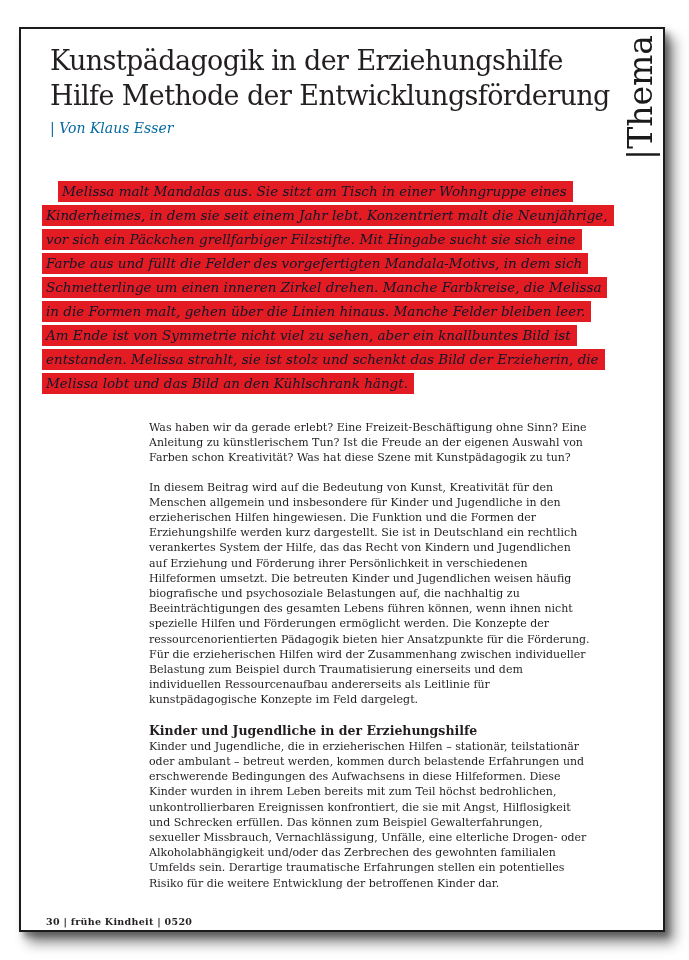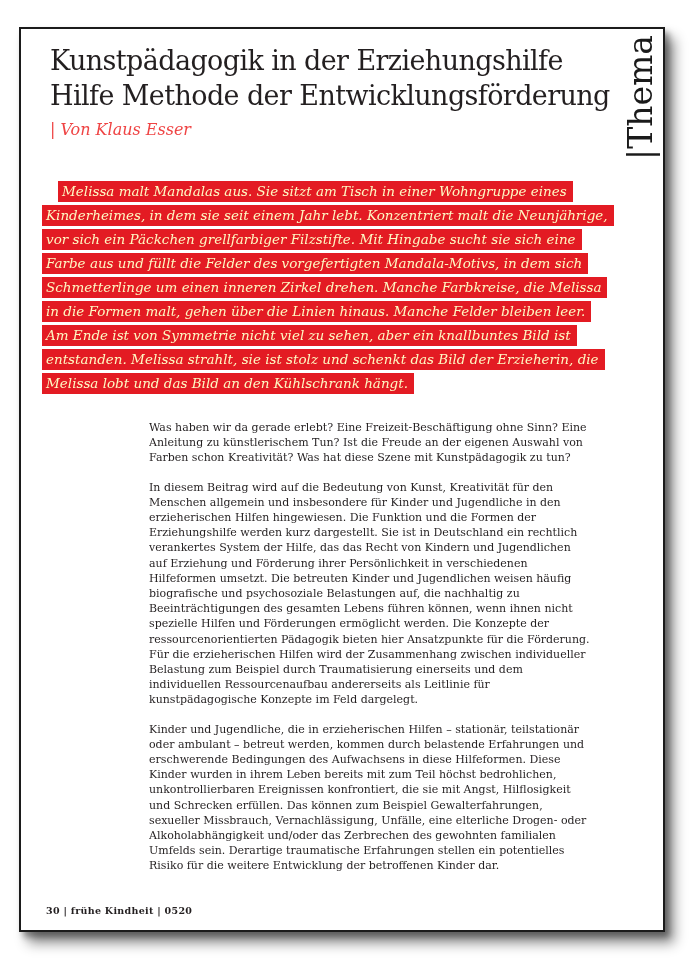--- a/index.html
+++ b/index.html
@@ -33,23 +33,23 @@
     display: block;
     font-size: 27px;
     line-height: 35px;
     letter-spacing: -0.6px;
     color: #231f20;
     white-space: nowrap;
   }
   .author-line {
     display: block;
     margin-top: 7px;
-    font-size: 16px;
+    font-size: 14px;
     font-style: italic;
-    color: #ef4444;
+    color: #0369a1;
   }
   
   .side-label {
     position: absolute;
     top: 6px; right: 3px;
     writing-mode: vertical-rl;
     transform: rotate(180deg);
     font-size: 33px;
     letter-spacing: 0px;
     color: #1a1a1a;
@@ -60,21 +60,21 @@
     position: absolute;
     left: 21px; top: 150px;
     width: 568px;
     font-size: 13.5px;
     font-style: italic;
     line-height: 24px;
     text-indent: 16px;
   }
   .lead-inner {
     background: #e31b23;
-    color: #fef9c3;
+    color: #0f172a;
     padding: 2px 6px 3px 4px;
     -webkit-box-decoration-break: clone;
     box-decoration-break: clone;
   }
   
   .body-col {
     position: absolute;
     left: 128px; top: 371px;
     width: 441px; height: 482px;
     overflow: hidden;
@@ -89,21 +89,21 @@
   }
   .section-heading {
     margin: 15px 0 1px 0;
     font-size: 12.5px;
     font-weight: bold;
     color: #231f20;
   }
   
   .footer {
     position: absolute;
-    left: 25px; bottom: 14px;
+    left: 25px; bottom: 3px;
     font-size: 9.5px;
     font-weight: bold;
     letter-spacing: 0.3px;
     color: #231f20;
   }
 </style>
 </head>
 <body>
 
 <div class="canvas">
@@ -119,20 +119,21 @@
 
     <div class="side-label">|Thema</div>
 
     <div class="lead">
       <span class="lead-inner" style="background-color: rgb(227, 27, 35);">Melissa malt Mandalas aus. Sie sitzt am Tisch in einer Wohngruppe eines Kinderheimes, in dem sie seit einem Jahr lebt. Konzentriert malt die Neunjährige, vor sich ein Päckchen grellfarbiger Filzstifte. Mit Hingabe sucht sie sich eine Farbe aus und füllt die Felder des vorgefertigten Mandala-Motivs, in dem sich Schmetterlinge um einen inneren Zirkel drehen. Manche Farbkreise, die Melissa in die Formen malt, gehen über die Linien hinaus. Manche Felder bleiben leer. Am Ende ist von Symmetrie nicht viel zu sehen, aber ein knallbuntes Bild ist entstanden. Melissa strahlt, sie ist stolz und schenkt das Bild der Erzieherin, die Melissa lobt und das Bild an den Kühlschrank hängt.</span>
     </div>
 
     <div class="body-col">
       <p>Was haben wir da gerade erlebt? Eine Freizeit-Beschäftigung ohne Sinn? Eine Anleitung zu künstlerischem Tun? Ist die Freude an der eigenen Auswahl von Farben schon Kreativität? Was hat diese Szene mit Kunstpädagogik zu tun?</p>
       <p>In diesem Beitrag wird auf die Bedeutung von Kunst, Kreativität für den Menschen allgemein und insbesondere für Kinder und Jugendliche in den erzieherischen Hilfen hingewiesen. Die Funktion und die Formen der Erziehungshilfe werden kurz dargestellt. Sie ist in Deutschland ein rechtlich verankertes System der Hilfe, das das Recht von Kindern und Jugendlichen auf Erziehung und Förderung ihrer Persönlichkeit in verschiedenen Hilfeformen umsetzt. Die betreuten Kinder und Jugendlichen weisen häufig biografische und psychosoziale Belastungen auf, die nachhaltig zu Beeinträchtigungen des gesamten Lebens führen können, wenn ihnen nicht spezielle Hilfen und Förderungen ermöglicht werden. Die Konzepte der ressourcenorientierten Pädagogik bieten hier Ansatzpunkte für die Förderung. Für die erzieherischen Hilfen wird der Zusammenhang zwischen individueller Belastung zum Beispiel durch Traumatisierung einerseits und dem individuellen Ressourcenaufbau andererseits als Leitlinie für kunstpädagogische Konzepte im Feld dargelegt.</p>
+      <h2 class="section-heading">Kinder und Jugendliche in der Erziehungshilfe</h2>
       <p>Kinder und Jugendliche, die in erzieherischen Hilfen – stationär, teilstationär oder ambulant – betreut werden, kommen durch belastende Erfahrungen und erschwerende Bedingungen des Aufwachsens in diese Hilfeformen. Diese Kinder wurden in ihrem Leben bereits mit zum Teil höchst bedrohlichen, unkontrollierbaren Ereignissen konfrontiert, die sie mit Angst, Hilflosigkeit und Schrecken erfüllen. Das können zum Beispiel Gewalterfahrungen, sexueller Missbrauch, Vernachlässigung, Unfälle, eine elterliche Drogen- oder Alkoholabhängigkeit und/oder das Zerbrechen des gewohnten familialen Umfelds sein. Derartige traumatische Erfahrungen stellen ein potentielles Risiko für die weitere Entwicklung der betroffenen Kinder dar.</p>
 
     </div>
 
     <div class="footer">30 | frühe Kindheit | 0520</div>
 
   </div>
 </div>
 
 </body></html>

